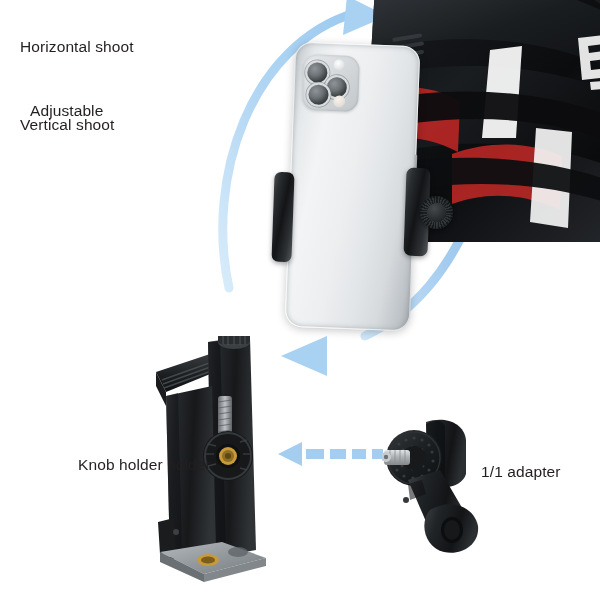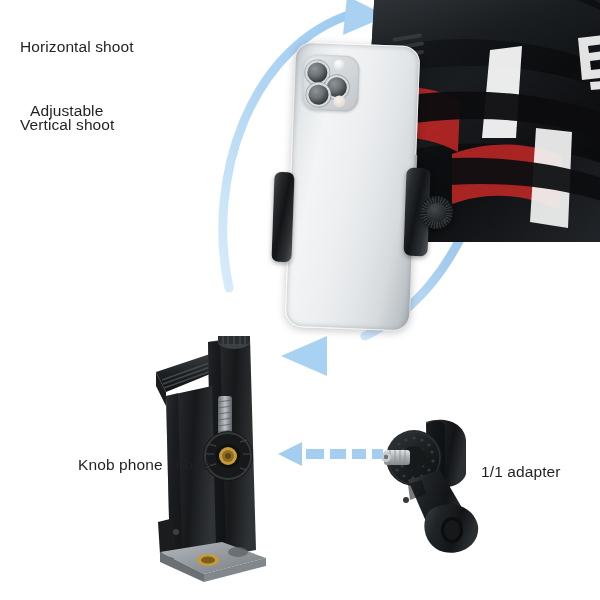--- a/index.html
+++ b/index.html
@@ -344,16 +344,16 @@
     <path d="M48 96 C 68 84, 92 92, 96 112 C 98 130, 80 142, 62 138 C 44 134, 36 110, 48 96 Z" fill="url(#adBody)"></path>
     <ellipse cx="70" cy="116" rx="11" ry="13" fill="#0b0d0f"></ellipse>
     <ellipse cx="70" cy="116" rx="8" ry="10" fill="#16181a"></ellipse>
     <circle cx="24" cy="86" r="3" fill="#35393c"></circle>
     <path d="M26 70 L 40 66 L 44 80 L 28 86 Z" fill="#0d0f11" opacity="0.55"></path>
   </svg>
 
   <div class="label" id="lbl-h">Horizontal shoot</div>
   <div class="label" id="lbl-v">Vertical shoot</div>
   <div class="label" id="lbl-a">Adjustable</div>
-  <div class="label" id="lbl-knob">Knob phone phone</div>
+  <div class="label" id="lbl-knob">Knob holder holder</div>
   <div class="label" id="lbl-adapter">1/1 adapter</div>
 
 </div>
 
 </body></html>

